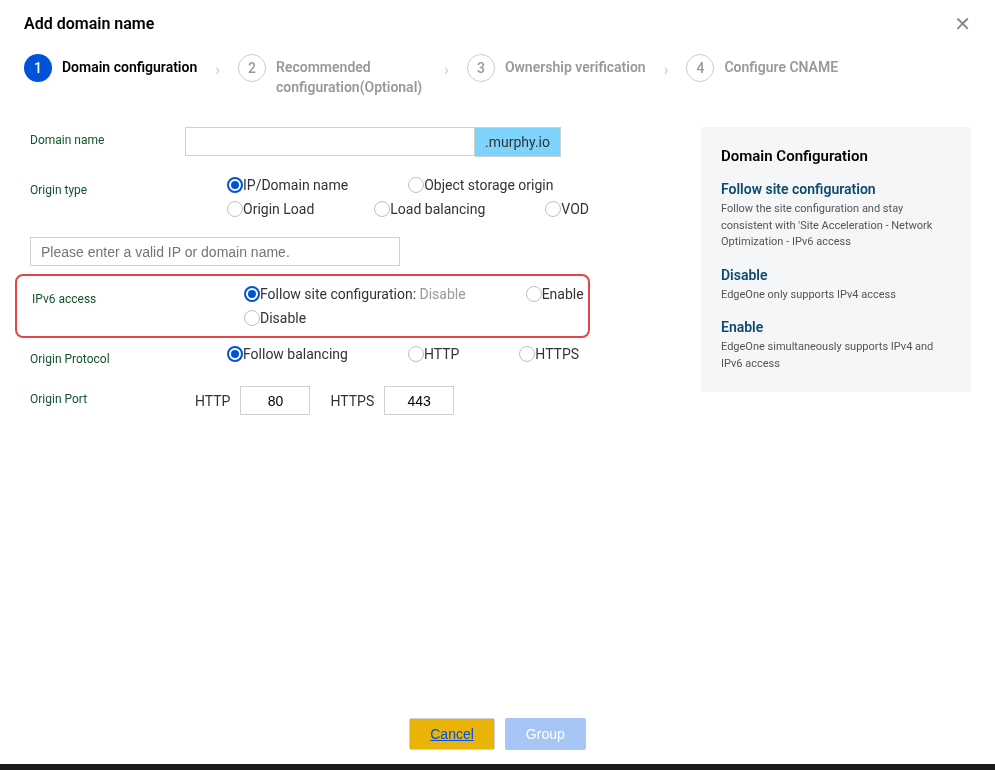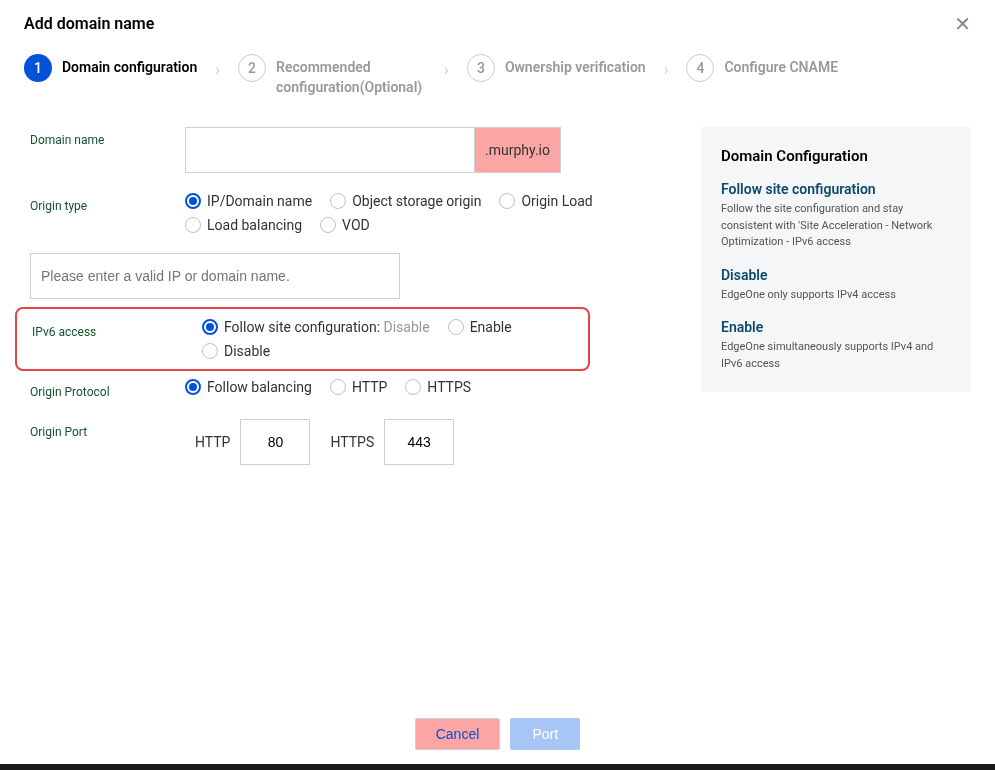--- a/index.html
+++ b/index.html
@@ -101,42 +101,42 @@
       gap: 8px 18px;
     }
     .domain-input-wrap {
       display: flex;
       align-items: stretch;
     }
     input[type="text"] {
       border: 1px solid #d0d0d0;
       padding: 2px 10px;
       font-size: 14px;
-      height: 46px;
+      height: 29px;
       outline: none;
     }
     .domain-input { width: 290px; }
     .domain-suffix {
       border: 1px solid #d0d0d0;
       border-left: none;
-      background: #fca5a5;
+      background: #7dd3fc;
       padding: 6px 10px;
       font-size: 14px;
       color: #333;
       display: flex;
       align-items: center;
     }
     .origin-input { width: 370px; }
     .radio {
       display: inline-flex;
       align-items: flex-end;
-      gap: 6px;
       cursor: pointer;
       font-size: 14px;
       color: #333;
+      margin-left: 42px;
     }
     .radio-circle {
       width: 16px;
       height: 16px;
       border-radius: 50%;
       border: 1px solid #c0c0c0;
       display: flex;
       align-items: center;
       justify-content: center;
       flex-shrink: 0;
@@ -205,23 +205,24 @@
     }
     .btn {
       padding: 7px 20px;
       font-size: 14px;
       border-radius: 2px;
       cursor: pointer;
       border: 1px solid;
       min-width: 70px;
     }
     .btn-secondary {
-      background: #fca5a5;
+      background: #eab308;
       border-color: #d0d0d0;
       color: #0052d9;
+      text-decoration: underline;
     }
     .btn-primary {
       background: #a8c6f5;
       border-color: #a8c6f5;
       color: #fff;
     }
     .bottom-bar {
       position: absolute;
       bottom: 0;
       left: 0;
@@ -369,16 +370,16 @@
       <div class="side-block" style="margin-bottom:0;">
         <div class="side-block-title">Enable</div>
         <div class="side-block-text">EdgeOne simultaneously supports IPv4 and IPv6 access</div>
       </div>
     </div>
   </div>
 </div>
 
 <div class="footer">
   <button class="btn btn-secondary">Cancel</button>
-  <button class="btn btn-primary">Port</button>
+  <button class="btn btn-primary">Group</button>
 </div>
 
 <div class="bottom-bar"></div>
 
 </body></html>

